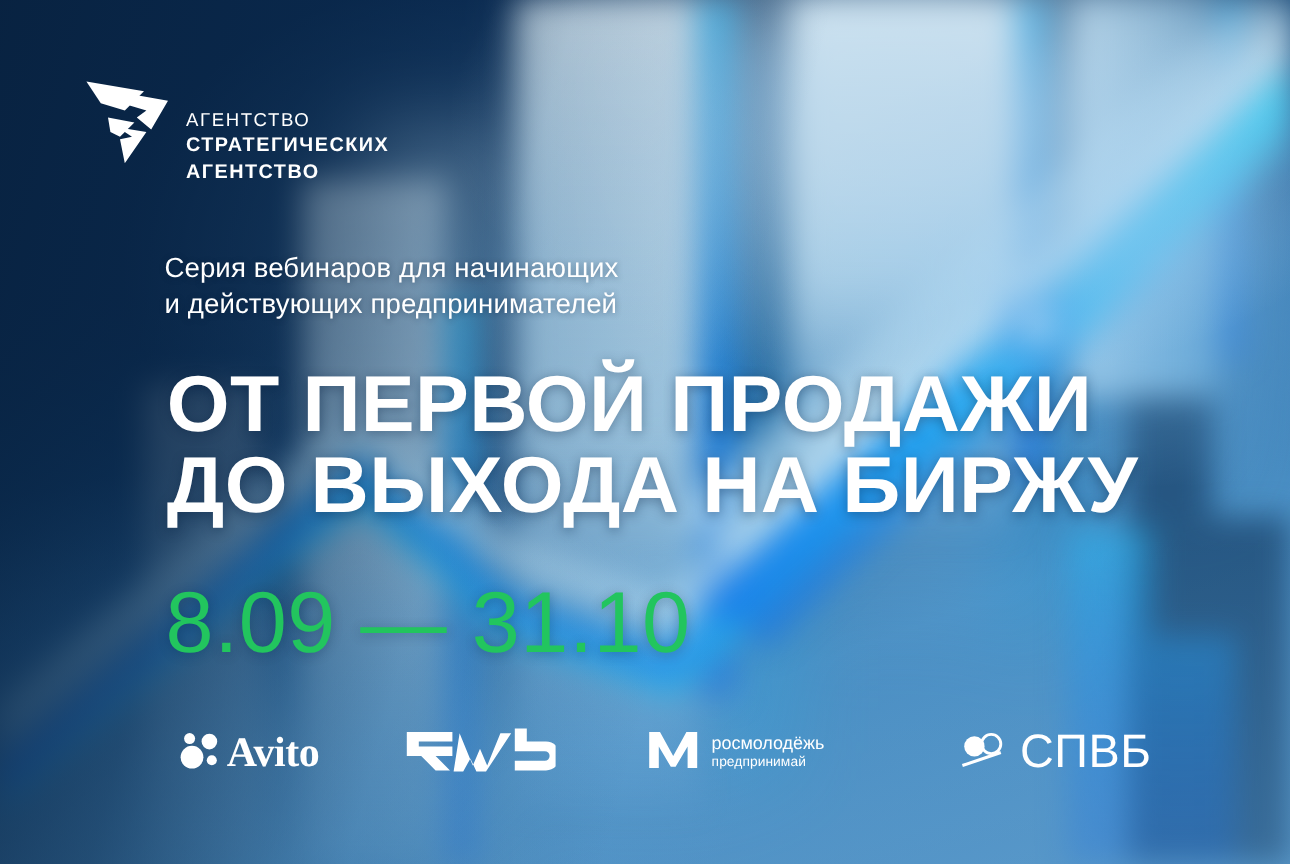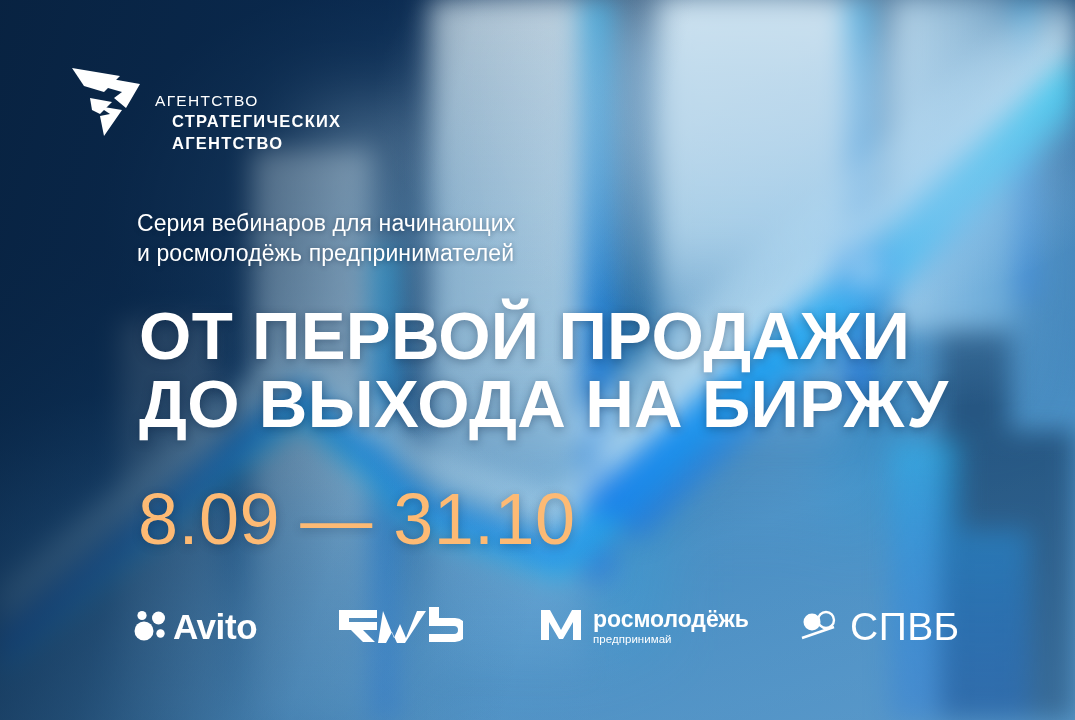--- a/index.html
+++ b/index.html
@@ -51,21 +51,21 @@
     display:flex; align-items:flex-start; gap:13px;
   }
   .asi-mark{ width:72px; height:76px; flex:0 0 auto; }
   .asi-words{ padding-top:29px; color:#fff; }
   .asi-l1{
     font-size:15.5px; letter-spacing:.085em; font-weight:400;
     line-height:1.32; white-space:nowrap;
   }
   .asi-l2,.asi-l3{
     font-size:16.5px; letter-spacing:.075em; font-weight:700;
-    line-height:1.32; white-space:nowrap;margin-left:17px;
+    line-height:1.32; white-space:nowrap;
   }
 
   
   .subtitle{
     position:absolute; left:137px; top:209px;
     color:#fff; font-size:23px; font-weight:400;
     line-height:1.30; letter-spacing:.004em;
     text-shadow:0 1px 5px rgba(6,28,56,.42);
   }
 
@@ -76,44 +76,44 @@
     font-size:66px; font-weight:700;
     line-height:1.03; letter-spacing:.004em;
     transform:scaleX(1.02); transform-origin:left top;
     text-shadow:0 2px 10px rgba(8,32,62,.38);
   }
   .headline .hl{ display:block; white-space:nowrap; }
 
   
   .dates{
     position:absolute; left:138px; top:483px;
-    color:#fdba74; font-size:72px; font-weight:300;
+    color:#22c55e; font-size:72px; font-weight:300;
     line-height:1.0; letter-spacing:.006em;
     text-shadow:0 2px 10px rgba(8,32,62,.30);
   }
 
   
   .partners{
     position:absolute; left:128px; top:596px;
     width:830px; height:62px;
   }
   .partner{ position:absolute; top:0; height:62px; display:flex; align-items:center; }
-  .p-avito{ left:6px; }
+  .p-avito{ left:22px;font-family:Liberation Serif, serif; }
   .p-rwb{ left:209px; }
   .p-rosmol{ left:412px; }
   .p-spvb{ left:672px; }
 
   .avito-wrap{ display:flex; align-items:center; gap:5px; }
   .avito-name{ color:#fff; font-size:35px; font-weight:700; letter-spacing:-.012em; }
 
   .rwb-name{ color:#fff; }
 
   .rosmol-wrap{ display:flex; align-items:center; gap:11px; }
   .rosmol-text{ color:#fff; line-height:1; }
-  .rosmol-t1{ font-size:23px; font-weight:700; letter-spacing:-.003em;text-align:right; }
+  .rosmol-t1{ font-size:15px; font-weight:400; letter-spacing:-.003em;text-align:right; }
   .rosmol-t2{ font-size:11.5px; font-weight:400; margin-top:3px; letter-spacing:.004em; }
 
   .spvb-wrap{ display:flex; align-items:center; gap:10px; }
   .spvb-name{ color:#fff; font-size:39px; font-weight:400; letter-spacing:.012em; }
 </style>
 </head>
 <body>
 
 <div class="poster">
 
@@ -215,21 +215,21 @@
       </div>
       <div class="asi-words">
         <div class="asi-l1">АГЕНТСТВО</div>
         <div class="asi-l2">СТРАТЕГИЧЕСКИХ</div>
         <div class="asi-l3">АГЕНТСТВО</div>
       </div>
     </div>
 
     <div class="subtitle">
       <div>Серия вебинаров для начинающих</div>
-      <div>и росмолодёжь предпринимателей</div>
+      <div>и действующих предпринимателей</div>
     </div>
 
     <div class="headline">
       <span class="hl">ОТ ПЕРВОЙ ПРОДАЖИ</span>
       <span class="hl">ДО ВЫХОДА НА БИРЖУ</span>
     </div>
 
     <div class="dates">8.09 — 31.10</div>
 
     <div class="partners">

